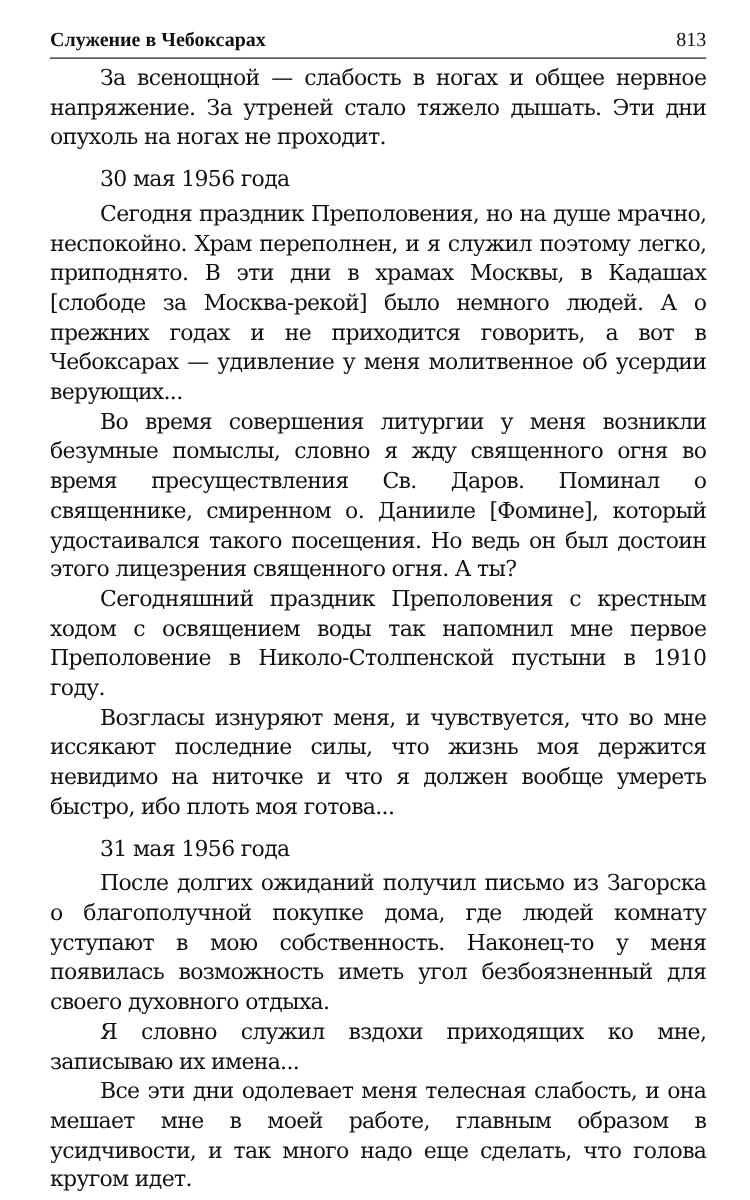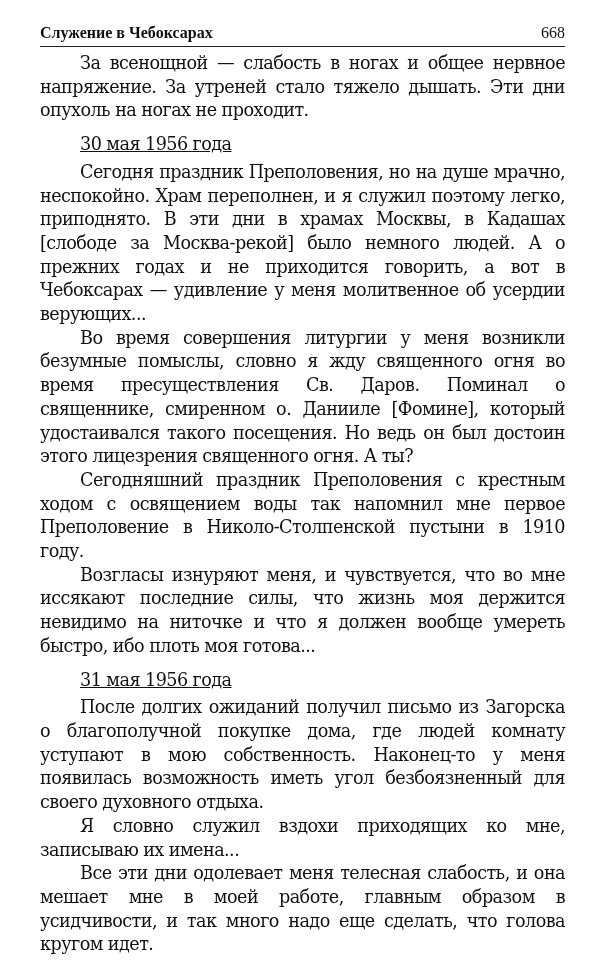--- a/index.html
+++ b/index.html
@@ -11,29 +11,29 @@
     border-bottom: 1.4px solid #222;
   }
   .running-head .title { position: absolute; left: 0; top: 2px; font-weight: bold; }
   .running-head .pageno { position: absolute; right: 0; top: 2px; }
   .body {
     position: absolute; top: 52px; left: 0; width: 525px;
     font-family: "DejaVu Serif", serif; font-size: 17.6px; line-height: 23.7px;
     letter-spacing: -0.55px; word-spacing: 0px;
   }
   .body p { margin: 0; text-indent: 40px; text-align: justify; text-align-last: left; }
-  .body .date { margin: 10px 0 4px 0; text-indent: 40px; text-decoration: underline; }
+  .body .date { margin: 10px 0 4px 0; text-indent: 40px; }
 </style>
 </head>
 <body>
 
 <div class="page">
   <div class="running-head">
     <span class="title">Служение в Чебоксарах</span>
-    <span class="pageno">668</span>
+    <span class="pageno">813</span>
   </div>
 
   <div class="body">
     <p>За всенощной — слабость в ногах и общее нервное напряжение. За утреней стало тяжело дышать. Эти дни опухоль на ногах не проходит.</p>
     <p class="date">30 мая 1956 года</p>
     <p>Сегодня праздник Преполовения, но на душе мрачно, неспокойно. Храм переполнен, и я служил поэтому легко, приподнято. В эти дни в храмах Москвы, в Кадашах [слободе за Москва-рекой] было немного людей. А о прежних годах и не приходится говорить, а вот в Чебоксарах — удивление у меня молитвенное об усердии верующих...</p>
     <p>Во время совершения литургии у меня возникли безумные помыслы, словно я жду священного огня во время пресуществления Св. Даров. Поминал о священнике, смиренном о. Данииле [Фомине], который удостаивался такого посещения. Но ведь он был достоин этого лицезрения священного огня. А ты?</p>
     <p>Сегодняшний праздник Преполовения с крестным ходом с освящением воды так напомнил мне первое Преполовение в Николо-Столпенской пустыни в 1910 году.</p>
     <p>Возгласы изнуряют меня, и чувствуется, что во мне иссякают последние силы, что жизнь моя держится невидимо на ниточке и что я должен вообще умереть быстро, ибо плоть моя готова...</p>
     <p class="date">31 мая 1956 года</p>

